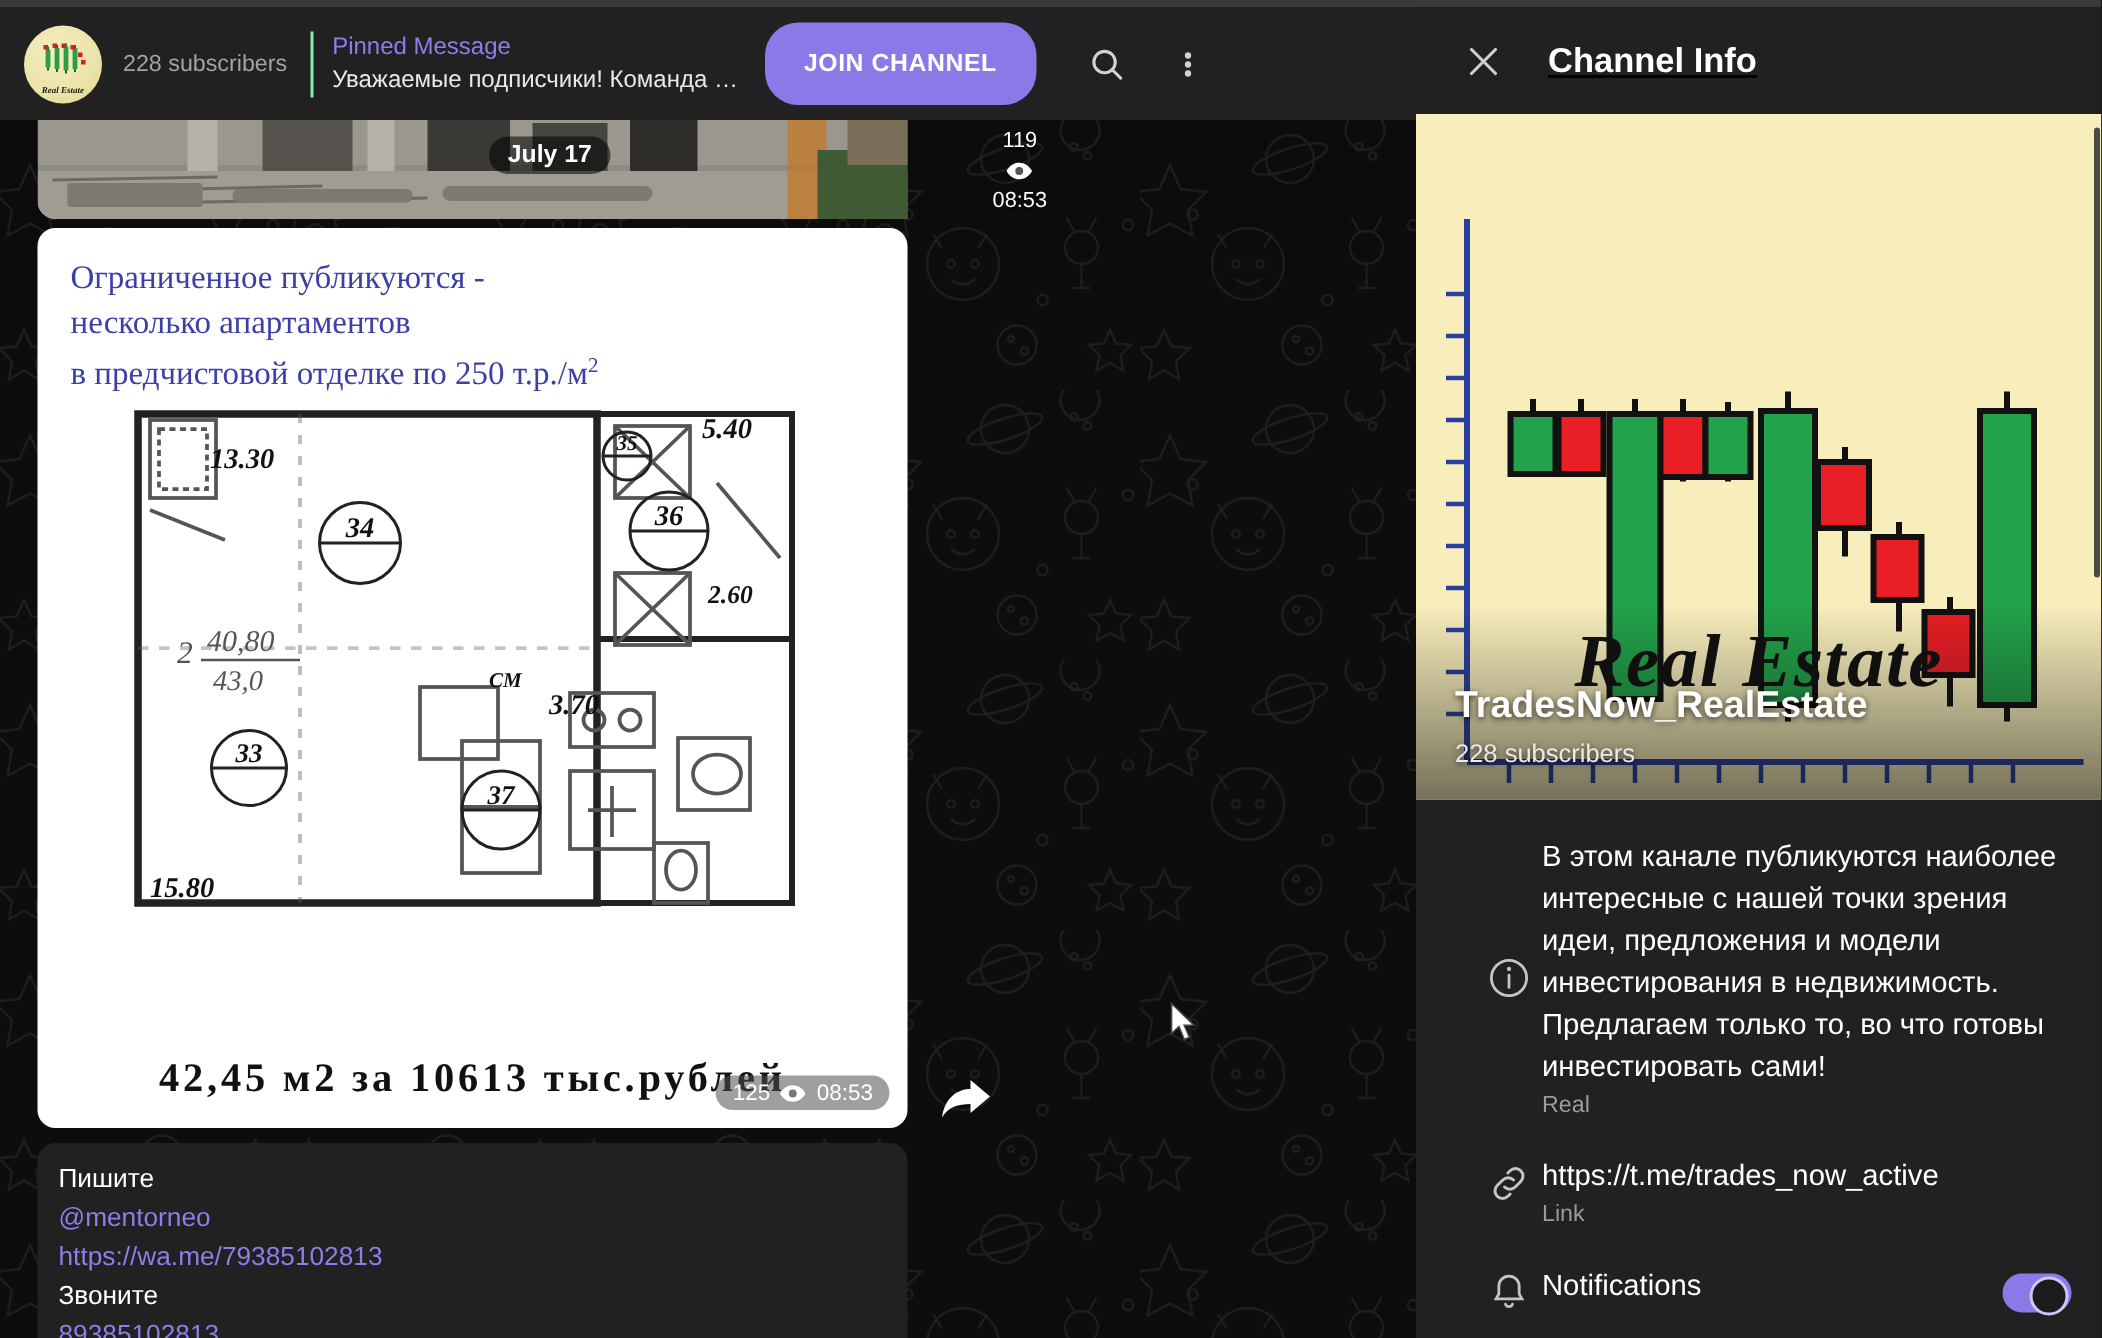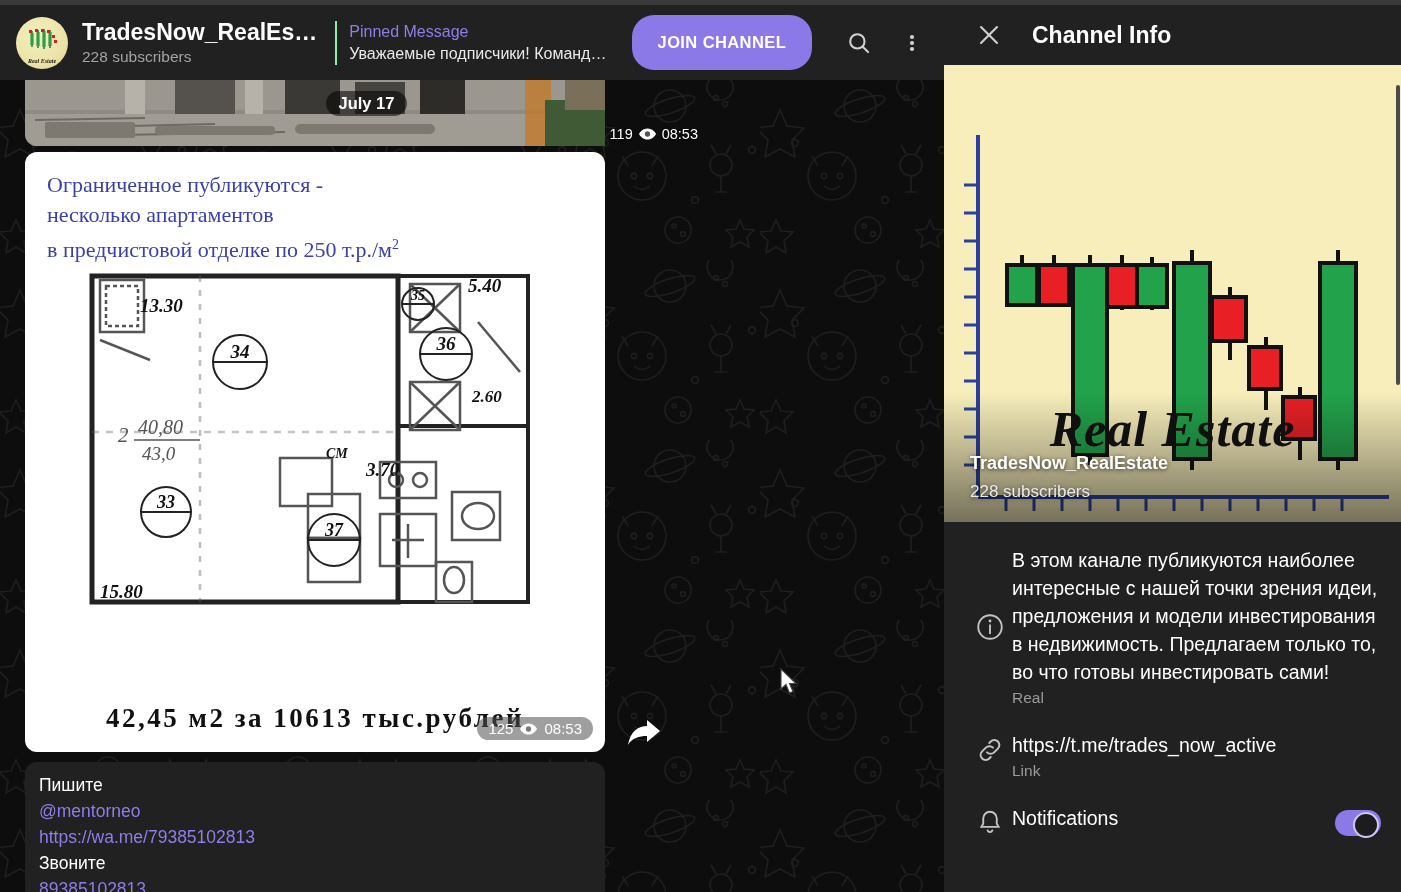--- a/index.html
+++ b/index.html
@@ -74,21 +74,21 @@
     border-radius: 0 0 12px 12px; overflow: hidden; position: absolute; left: 25px;
   }
   .constr-img { position: absolute; inset: 0; }
   .date-pill {
     position: absolute; top: 11px; left: 50%; transform: translateX(-50%);
     background: rgba(0,0,0,.55); color: #fff; border-radius: 14px;
     padding: 3px 13px; font-size: 16.5px; font-weight: bold;
   }
   .meta-light {
     position: absolute; right: 10px; bottom: 4px; display: flex; align-items: center; gap: 6px;
-    color: #ffffff; font-size: 14.5px; text-shadow: 0 1px 2px rgba(0,0,0,.8);
+    color: #ffffff; font-size: 14.5px; text-shadow: 0 1px 2px rgba(0,0,0,.8); flex-direction: column;
   }
 
   
   .msg-card {
     position: absolute; left: 25px; top: 72px; width: 580px; height: 600px;
     background: #ffffff; border-radius: 12px; overflow: hidden;
   }
   .offer-text {
     position: absolute; left: 22px; top: 18px; right: 12px;
     color: #3b3fa8; font-family: "Liberation Serif", serif; font-size: 22px;
@@ -120,49 +120,49 @@
   .msg-text a { color: #8e7ee8; text-decoration: none; }
 
   
   .cursor { position: absolute; left: 779px; top: 588px; }
 
   
   .info-panel {
     position: absolute; top: 5px; right: 0; width: 457px; height: 887px;
     background: #212121; overflow: hidden;
   }
-  .info-header { height: 60px; display: flex; align-items: center; padding-left: 28px; }
+  .info-header { height: 71px; display: flex; align-items: center; padding-left: 28px; text-decoration: underline; }
   .info-header .close { width: 34px; height: 34px; display: flex; align-items: center; justify-content: center; cursor: pointer; }
   .info-title { color: #fff; font-size: 23px; font-weight: bold; margin-left: 26px; }
 
   .cover {
     position: relative; width: 457px; height: 457px;
     background: #f8eebb; overflow: hidden;
   }
   .cover .chart { position: absolute; inset: 0; }
   .cover .brand {
     position: absolute; left: 0; right: 0; top: 335px; text-align: center;
     font-family: "Liberation Serif", serif; font-style: italic; font-weight: bold;
     font-size: 50px; color: #111; letter-spacing: 1px;
   }
   .cover .shade {
     position: absolute; left: 0; right: 0; bottom: 0; height: 130px;
     background: linear-gradient(to bottom, rgba(0,0,0,0) 0%, rgba(10,10,10,.55) 100%);
   }
   .cover .cname {
     position: absolute; left: 26px; bottom: 48px; color: #fff;
-    font-size: 18px; font-weight: bold; text-shadow: 0 1px 4px rgba(0,0,0,.7);
+    font-size: 25px; font-weight: bold; text-shadow: 0 1px 4px rgba(0,0,0,.7);
   }
   .cover .csubs {
     position: absolute; left: 26px; bottom: 20px; color: #eaeaea;
     font-size: 17px; text-shadow: 0 1px 4px rgba(0,0,0,.7);
   }
 
   .info-rows { padding-top: 10px; }
-  .info-row { display: flex; padding: 14px 20px 10px 24px; }
+  .info-row { display: flex; padding: 14px 20px 10px 40px; }
   .row-icon { width: 44px; flex: 0 0 44px; display: flex; justify-content: center; padding-top: 4px; }
   .row-body { flex: 1; min-width: 0; }
   .row-value { color: #fff; font-size: 19.5px; line-height: 28px; }
   .row-label { color: #9b9b9b; font-size: 15.5px; margin-top: 3px; }
   .row-center { display: flex; align-items: flex-start; }
   .info-row.info-about .row-icon { align-items: center; padding-top: 0; display: flex; }
   .toggle {
     width: 46px; height: 26px; border-radius: 13px; background: #8b79e8;
     position: relative; flex: 0 0 46px; margin-top: 6px; cursor: pointer;
   }
@@ -205,21 +205,20 @@
             <rect x="25" y="12" width="3" height="3"></rect>
             <rect x="31" y="13" width="3" height="3"></rect>
             <rect x="36" y="18" width="3" height="3"></rect>
             <rect x="38" y="23" width="3" height="3"></rect>
           </g>
         </svg>
         <div class="mini-label">Real Estate</div>
       </div>
 
       <div class="hdr-titles">
-        <div class="hdr-name">TradesNow_RealEst…</div>
         <div class="hdr-subs">228 subscribers</div>
       </div>
 
       <div class="pinned">
         <div class="pinned-title">Pinned Message</div>
         <div class="pinned-text">Уважаемые подписчики! Команда …</div>
       </div>
 
       <button class="join-btn">JOIN CHANNEL</button>
 

